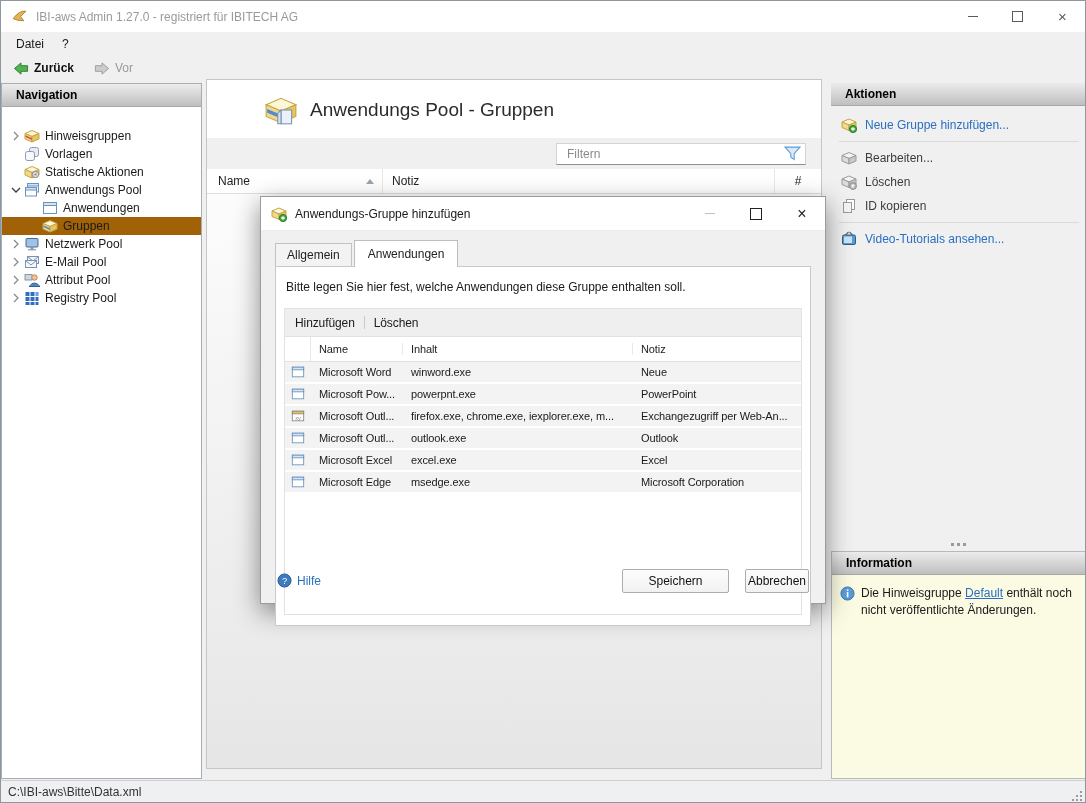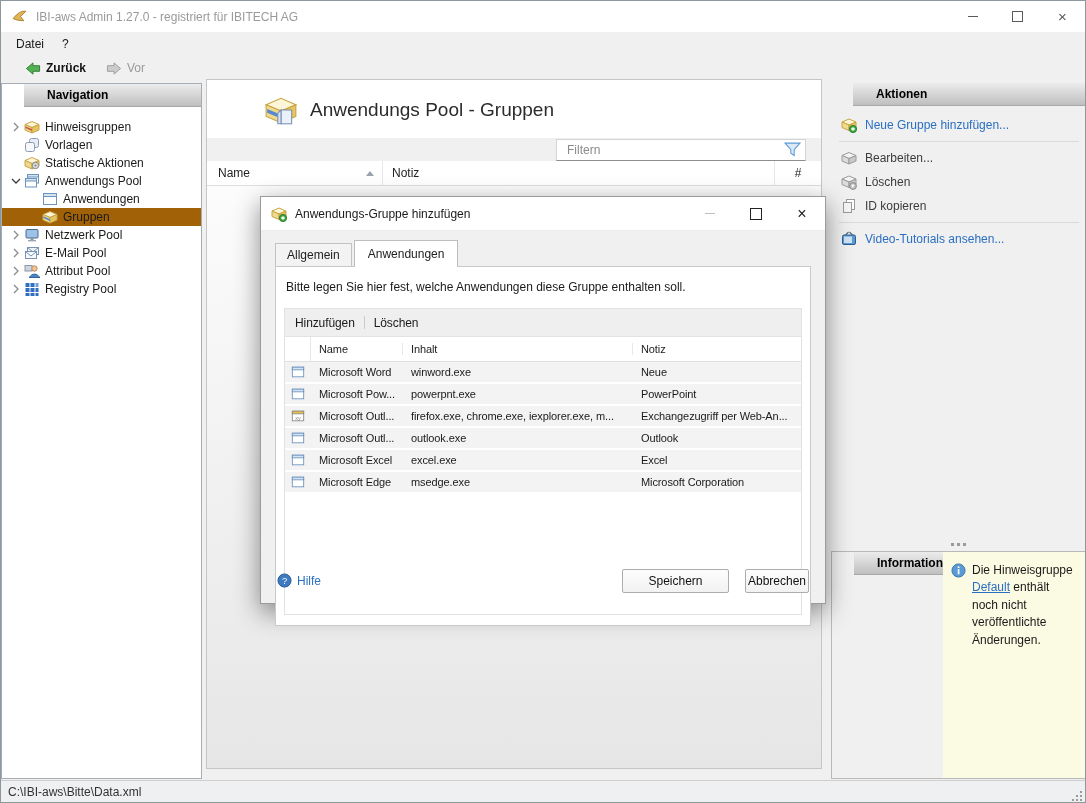--- a/index.html
+++ b/index.html
@@ -10,59 +10,59 @@
   .titlebar .appicon{margin:0 8px 0 10px;width:17px;height:17px;}
   .titlebar .title{color:#9a9a9a;}
   .winctrls{margin-left:auto;display:flex;height:100%;}
   .winbtn{width:45px;display:flex;align-items:center;justify-content:center;color:#5a5a5a;}
   .glyph-min{display:inline-block;width:10px;border-top:1px solid #5a5a5a;}
   .glyph-max{display:inline-block;width:9px;height:9px;border:1px solid #5a5a5a;}
   .glyph-close{font-size:15px;line-height:1;color:#5a5a5a;}
   
   .menubar{position:absolute;left:0;top:31px;right:0;height:24px;display:flex;align-items:center;padding-left:6px;background:#f0f0f0;}
   .menuitem{padding:3px 9px;}
-  .toolbar{position:absolute;left:0;top:55px;right:0;height:24px;display:flex;align-items:center;padding-left:8px;background:#f0f0f0;gap:4px;margin-left:12px;}
+  .toolbar{position:absolute;left:0;top:55px;right:0;height:24px;display:flex;align-items:center;padding-left:8px;background:#f0f0f0;gap:4px;}
   .tbtn{display:flex;align-items:center;gap:5px;padding:2px 4px;}
   .tbtn.back b{color:#111;}
   .tbtn.fwd{color:#9a9a9a;margin-left:8px;}
   
-  .phead{height:22px;background:linear-gradient(#ececec,#bfbfbf);border-bottom:1px solid #a8a8a8;display:flex;align-items:center;padding-left:23px;font-weight:bold;color:#000;flex:none;margin-left:22px;}
+  .phead{height:22px;background:linear-gradient(#ececec,#bfbfbf);border-bottom:1px solid #a8a8a8;display:flex;align-items:center;padding-left:14px;font-weight:bold;color:#000;flex:none;}
   
   .nav-panel{position:absolute;left:0;top:82px;width:201px;bottom:23px;background:#fff;border:1px solid #a7adb5;box-sizing:border-box;display:flex;flex-direction:column;}
-  .tree{padding-top:11px;flex:1;overflow:hidden;}
+  .tree{padding-top:20px;flex:1;overflow:hidden;}
   .titem{height:18px;display:flex;align-items:center;}
   .titem.lvl0{padding-left:6px;}
   .titem.lvl1{padding-left:24px;}
   .titem.selected{background:#a16207;}
   .chev{width:16px;height:16px;flex:none;display:flex;align-items:center;justify-content:center;}
   .ticon{width:16px;height:16px;flex:none;margin-right:5px;}
   
   .main-panel{position:absolute;left:205px;top:78px;width:616px;height:690px;background:#fff;border:1px solid #c6c6c6;box-sizing:border-box;display:flex;flex-direction:column;}
   .m-header{display:flex;align-items:center;gap:12px;padding:13px 0 11px 13px;margin-left:44px;}
   .m-title{font-size:19px;color:#2b2b2b;}
-  .m-filterbar{height:23px;background:#f0f0f0;display:flex;align-items:center;justify-content:flex-end;padding-right:15px;flex:none;}
+  .m-filterbar{height:31px;background:#f0f0f0;display:flex;align-items:center;justify-content:flex-end;padding-right:15px;flex:none;}
   .filter-box{width:250px;height:22px;background:#fff;border:1px solid #d4d4d4;border-bottom-color:#8e8e8e;display:flex;align-items:center;padding:0 4px 0 8px;box-sizing:border-box;}
   .filter-box input{border:none;outline:none;flex:1;font:12px "Liberation Sans",sans-serif;color:#444;background:transparent;}
   .filter-box input::placeholder{color:#8a8a8a;}
   .m-thead{height:24px;display:flex;align-items:center;border-bottom:1px solid #dedede;color:#222;flex:none;}
   .m-col-name{width:176px;padding-left:11px;display:flex;align-items:center;box-sizing:border-box;border-right:1px solid #e8e8e8;height:100%;}
   .m-col-notiz{flex:1;padding-left:9px;display:flex;align-items:center;height:100%;}
   .m-col-count{width:46px;display:flex;align-items:center;justify-content:center;border-left:1px solid #e8e8e8;height:100%;}
   .sort-up{margin-left:auto;margin-right:8px;width:0;height:0;border-left:4px solid transparent;border-right:4px solid transparent;border-bottom:5px solid #9aa4ae;}
   .m-list{flex:1;background:linear-gradient(#fcfcfc,#e6e6e6);}
   
   .right-panel{position:absolute;left:830px;right:0;top:82px;bottom:23px;display:flex;flex-direction:column;}
   .actions-body{flex:1;padding-top:7px;}
   .action{display:flex;align-items:center;gap:8px;padding:3px 4px 3px 10px;height:18px;}
   .action .albl{color:#3c3c3c;}
   .action.link .albl{color:#2a6fc2;}
   .action-sep{border-top:1px solid #dadada;margin:4px 6px 4px 8px;}
   .splitter{height:13px;display:flex;align-items:center;justify-content:center;gap:3px;}
   .splitter i{width:3px;height:3px;background:#9a9a9a;display:block;}
-  .info-section{height:228px;display:flex;flex-direction:row;border:1px solid #b9b9b9;border-right:none;box-sizing:border-box;}
+  .info-section{height:228px;display:flex;flex-direction:column;border:1px solid #b9b9b9;border-right:none;box-sizing:border-box;}
   .info-body{flex:1;background:#fbfbe3;padding:10px 8px 0 8px;display:flex;gap:6px;line-height:1.45;}
   .info-body .itxt{flex:1;}
   .ilink{color:#2a6fc2;text-decoration:underline;}
   
   .statusbar{position:absolute;left:0;right:0;bottom:0;height:22px;background:#eff0f1;border-top:1px solid #cfcfcf;display:flex;align-items:center;padding-left:7px;box-sizing:border-box;color:#333;}
   .grip{margin-left:auto;margin-right:2px;align-self:flex-end;}
   
   .dialog{position:absolute;left:259px;top:195px;width:566px;height:408px;background:#f0f0f0;border:1px solid #9b9b9b;box-sizing:border-box;box-shadow:0 8px 24px rgba(0,0,0,.45);}
   .d-titlebar{height:33px;background:#fff;display:flex;align-items:center;padding-left:10px;gap:8px;border-bottom:1px solid #ececec;}
   .d-ctrls{margin-left:auto;display:flex;height:100%;}

